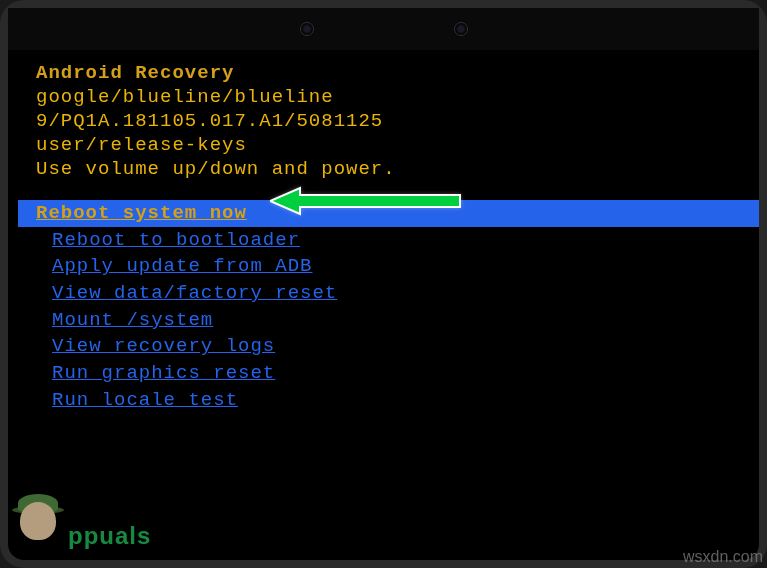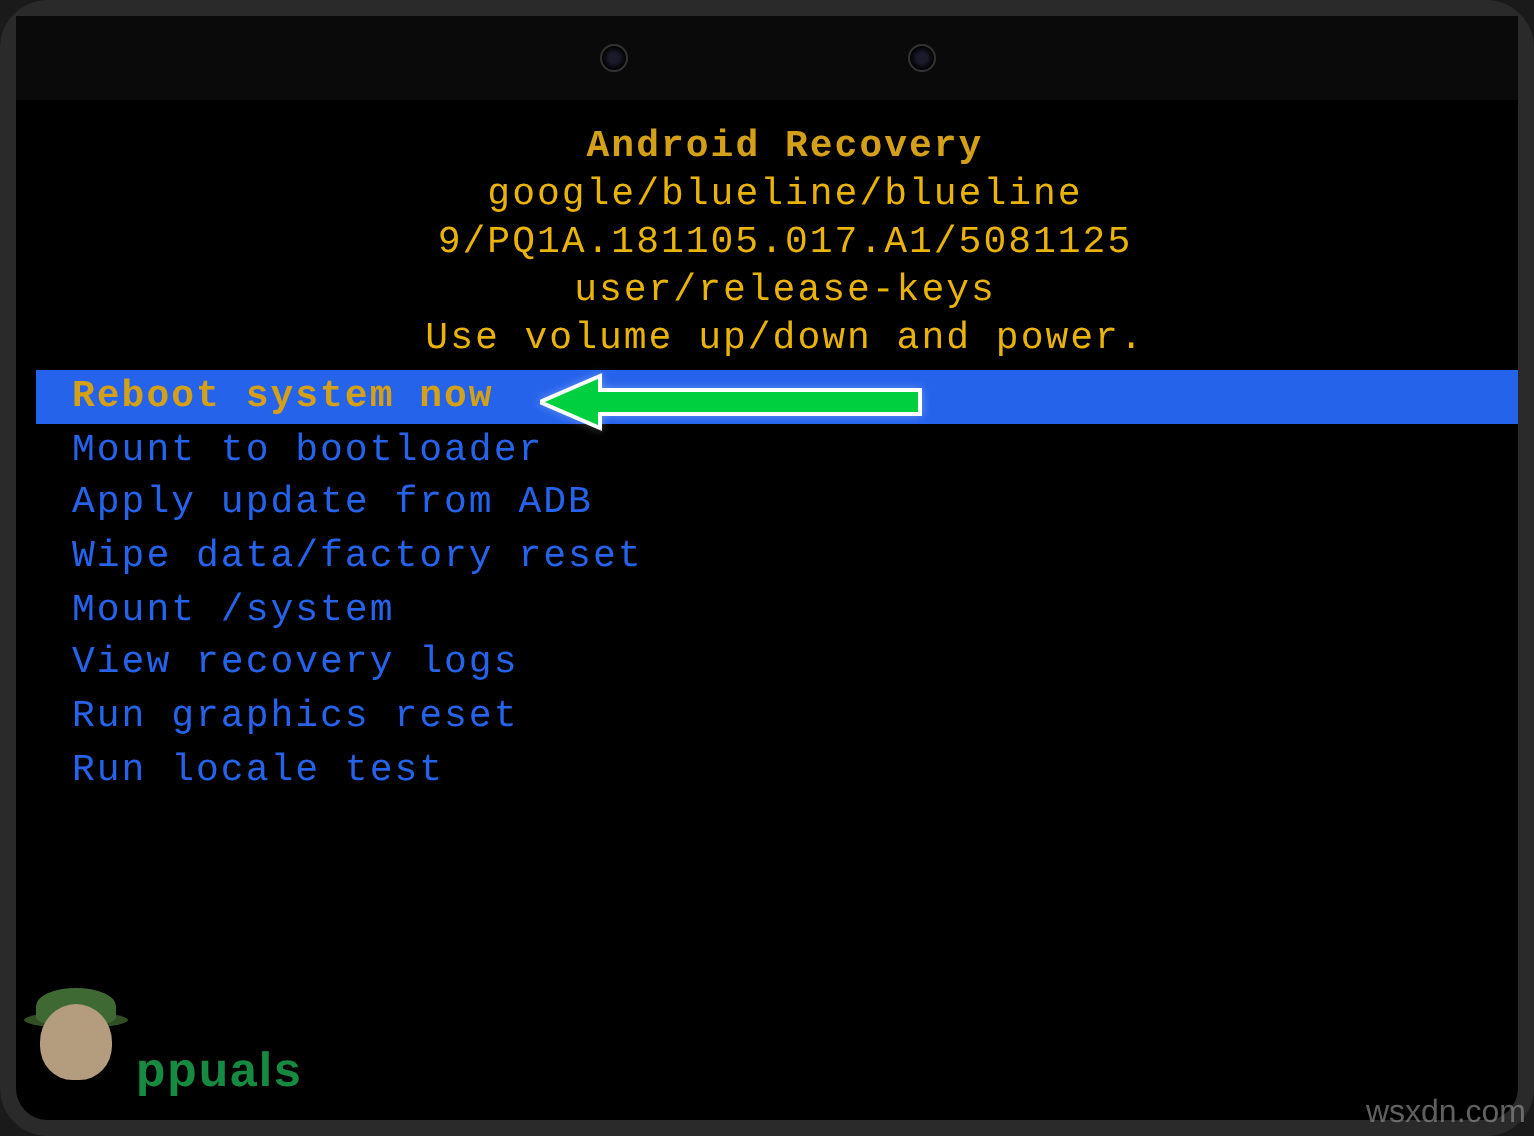--- a/index.html
+++ b/index.html
@@ -58,27 +58,27 @@
     .header-title {
       color: #d4a017;
       font-weight: bold;
       margin-bottom: 2px;
     }
     .header-line {
       color: #eab308;
       margin-bottom: 2px;
     }
     .header-section {
-      margin-bottom: 5px;
-      text-align: center;
+      margin-bottom: 20px;
     }
     .menu-item {
       color: #2563eb;
-      padding: 1px 0;
+      padding: 1px 16px;
       line-height: 1.3;
+      text-decoration: underline;
     }
     .menu-item.selected {
       background: #2563eb;
       color: #d4a017;
       font-weight: bold;
       margin-left: -18px;
       padding-left: 18px;
       margin-right: -10px;
     }
     .arrow-annotation {
@@ -159,23 +159,23 @@
     <div class="header-section">
       <div class="header-title">Android Recovery</div>
       <div class="header-line">google/blueline/blueline</div>
       <div class="header-line">9/PQ1A.181105.017.A1/5081125</div>
       <div class="header-line">user/release-keys</div>
       <div class="header-line">Use volume up/down and power.</div>
     </div>
 
     <div>
       <div class="menu-item selected">Reboot system now</div>
-      <div class="menu-item">Mount to bootloader</div>
+      <div class="menu-item">Reboot to bootloader</div>
       <div class="menu-item">Apply update from ADB</div>
-      <div class="menu-item">Wipe data/factory reset</div>
+      <div class="menu-item">View data/factory reset</div>
       <div class="menu-item">Mount /system</div>
       <div class="menu-item">View recovery logs</div>
       <div class="menu-item">Run graphics reset</div>
       <div class="menu-item">Run locale test</div>
     </div>
   </div>
 </div>
 
 <div class="arrow-annotation">
   <svg class="arrow-svg" width="200" height="30">

